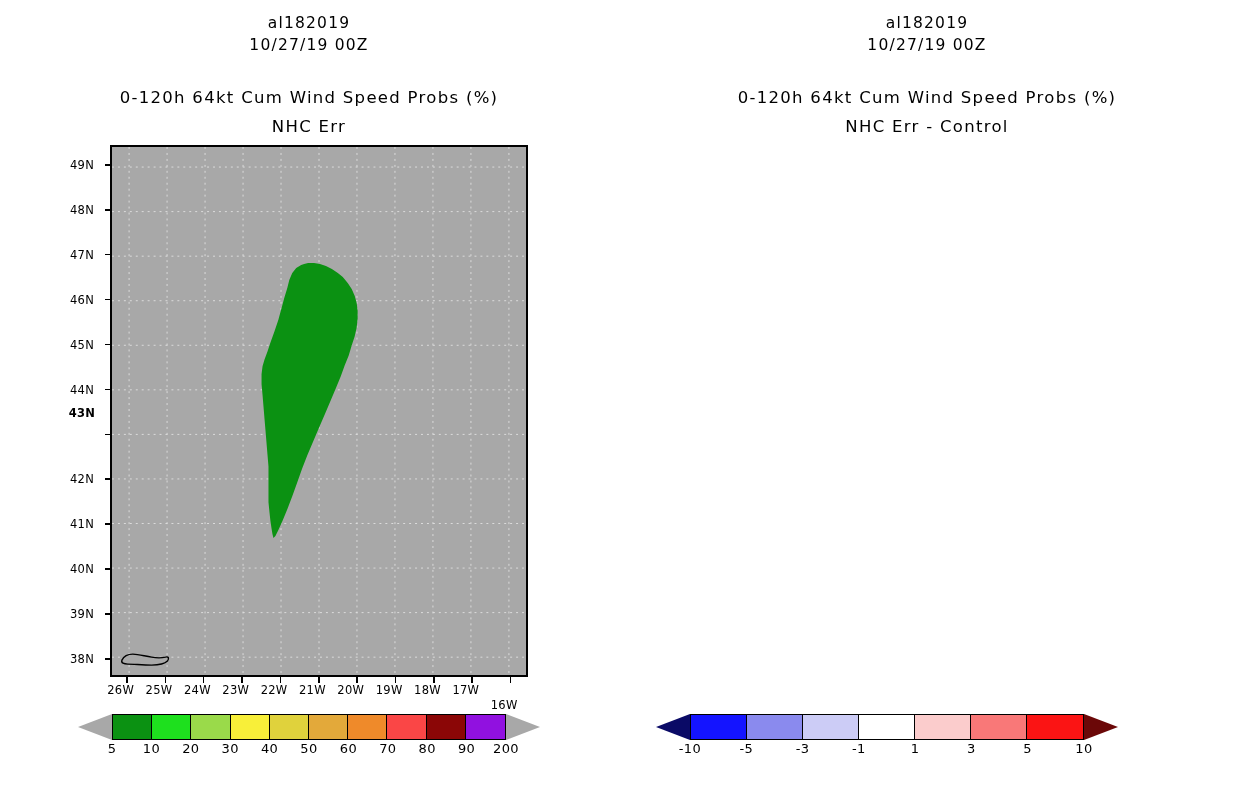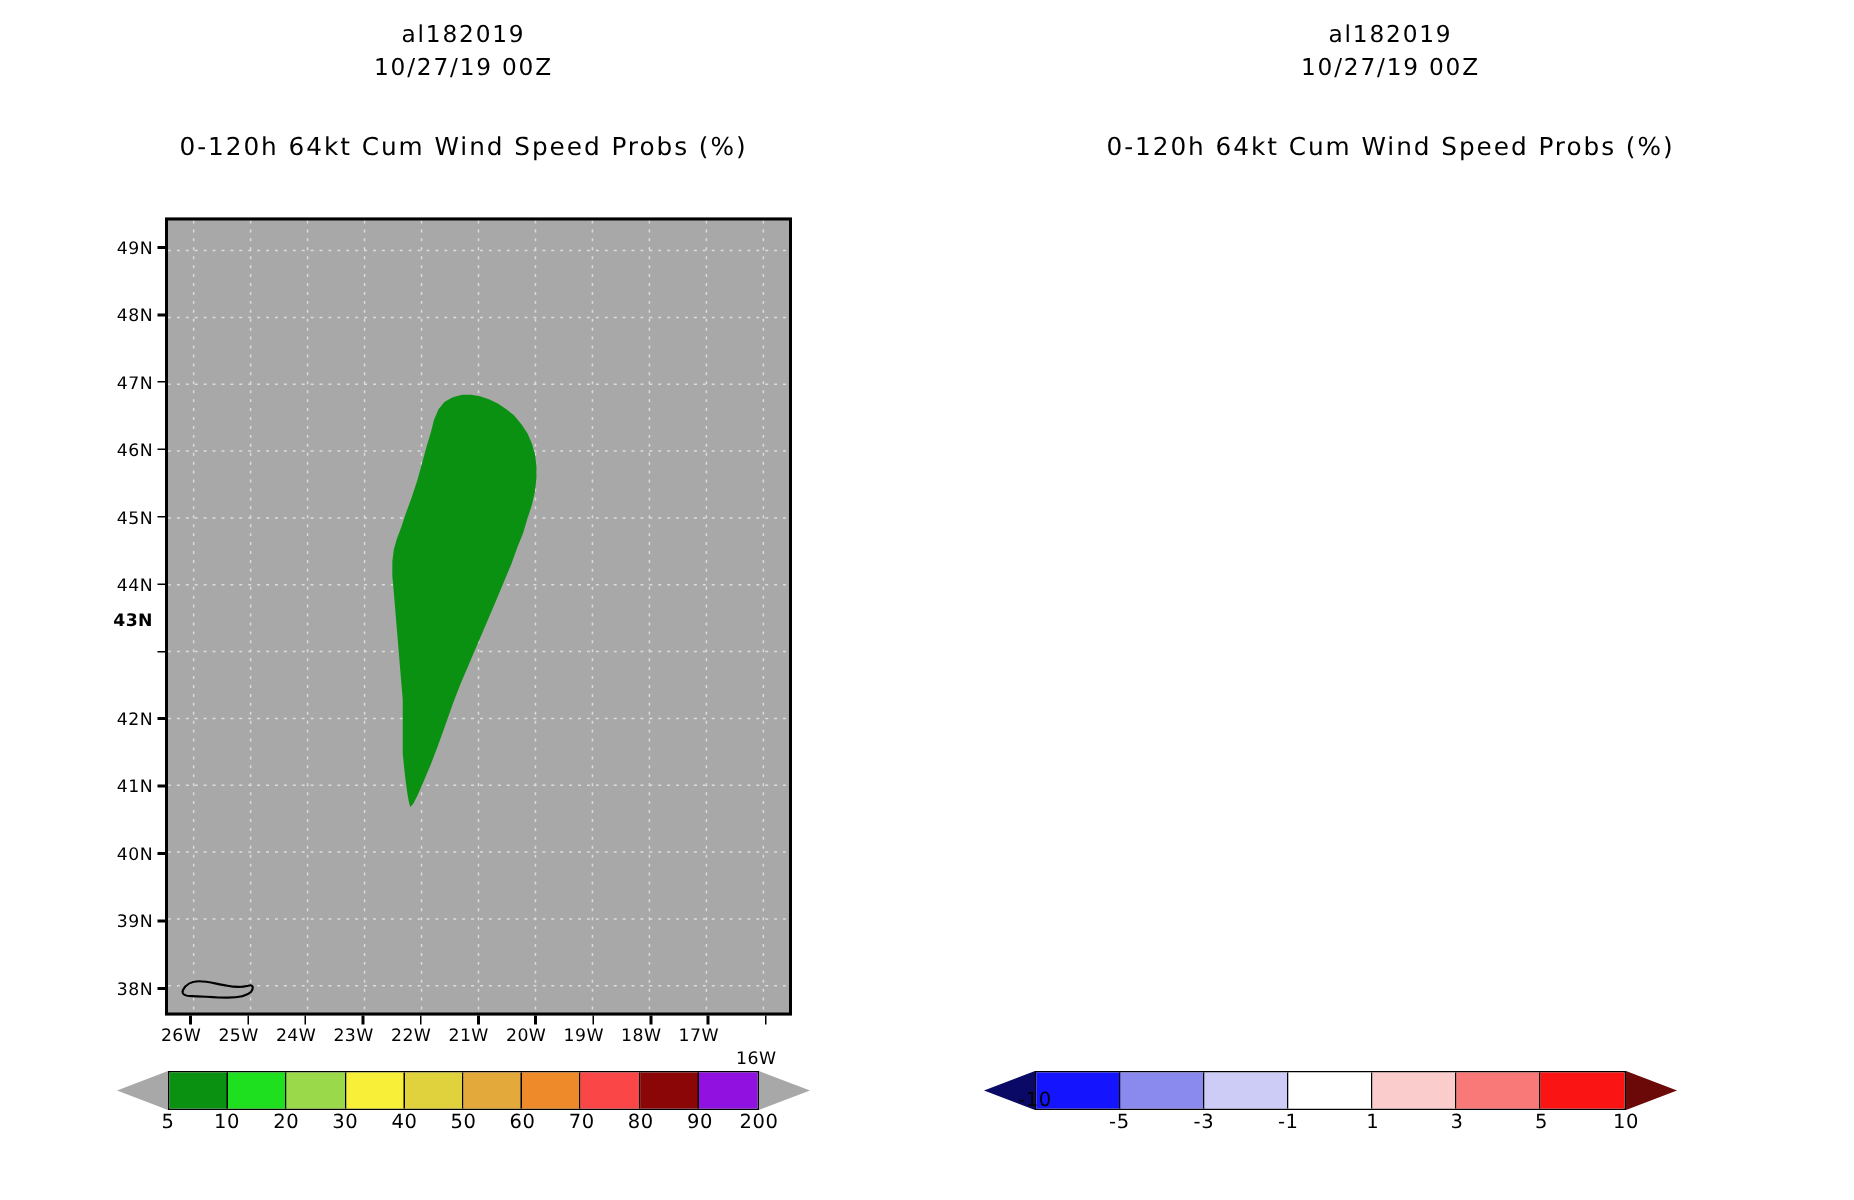--- a/index.html
+++ b/index.html
@@ -52,21 +52,21 @@
     width: 100%; height: 100%;
   }
   .shape-svg {
     position: absolute;
     left: 0; top: 0;
     width: 100%; height: 100%;
   }
 
   .ytick-label {
     position: absolute;
-    text-align: right;
+    text-align: center;
     font-size: 11.5px;
     color: #000;
     width: 40px;
     letter-spacing: 0.3px;
   }
   .xtick-label {
     position: absolute;
     text-align: left;
     font-size: 11.5px;
     color: #000;
@@ -113,20 +113,21 @@
     letter-spacing: 0.4px;
   }
 </style>
 </head>
 <body>
 
 <div class="panel" id="panel-left">
   <div class="title-block t-storm">al182019</div>
   <div class="title-block t-date">10/27/19 00Z</div>
   <div class="title-block t-main">0-120h 64kt Cum Wind Speed Probs (%)</div>
+  <div class="title-block t-sub">NHC Err</div>
 
   <div class="plot-frame" id="plot-left">
     <svg class="grid-svg" id="grid-left" viewBox="0 0 418 532" preserveAspectRatio="none">
         <line x1="17.25688073394493" y1="0" x2="17.25688073394493" y2="532" stroke="#dcdcdc" stroke-width="1" stroke-dasharray="2 4"></line>
         <line x1="55.60550458715594" y1="0" x2="55.60550458715594" y2="532" stroke="#dcdcdc" stroke-width="1" stroke-dasharray="2 4"></line>
         <line x1="93.95412844036696" y1="0" x2="93.95412844036696" y2="532" stroke="#dcdcdc" stroke-width="1" stroke-dasharray="2 4"></line>
         <line x1="132.30275229357798" y1="0" x2="132.30275229357798" y2="532" stroke="#dcdcdc" stroke-width="1" stroke-dasharray="2 4"></line>
         <line x1="170.65137614678898" y1="0" x2="170.65137614678898" y2="532" stroke="#dcdcdc" stroke-width="1" stroke-dasharray="2 4"></line>
         <line x1="209" y1="0" x2="209" y2="532" stroke="#dcdcdc" stroke-width="1" stroke-dasharray="2 4"></line>
         <line x1="247.34862385321102" y1="0" x2="247.34862385321102" y2="532" stroke="#dcdcdc" stroke-width="1" stroke-dasharray="2 4"></line>
@@ -228,36 +229,37 @@
       <div class="cbar-tick" style="left: 326.2px; top: 27px;">80</div>
       <div class="cbar-tick" style="left: 365.6px; top: 27px;">90</div>
       <div class="cbar-tick" style="left: 405px; top: 27px;">200</div>
     </div>
 </div>
 
 <div class="panel" id="panel-right">
   <div class="title-block t-storm">al182019</div>
   <div class="title-block t-date">10/27/19 00Z</div>
   <div class="title-block t-main">0-120h 64kt Cum Wind Speed Probs (%)</div>
+  <div class="title-block t-sub">NHC Err - Control</div>
 
   <div id="ticks-right"></div>
 
   <div class="cbar" id="cbar-right" style="left: 38px; top: 714px; width: 462px;">
       <div class="cbar-cells" style="left: 34px; width: 394px;">
         <div class="cbar-cell" style="width: 56.2857px; background: rgb(20, 20, 255);"></div>
         <div class="cbar-cell" style="width: 56.2857px; background: rgb(138, 138, 238);"></div>
         <div class="cbar-cell" style="width: 56.2857px; background: rgb(204, 204, 246);"></div>
         <div class="cbar-cell" style="width: 56.2857px; background: rgb(255, 255, 255);"></div>
         <div class="cbar-cell" style="width: 56.2857px; background: rgb(251, 204, 204);"></div>
         <div class="cbar-cell" style="width: 56.2857px; background: rgb(249, 120, 120);"></div>
         <div class="cbar-cell" style="width: 56.2857px; background: rgb(251, 20, 20);"></div>
       </div>
       <div class="cbar-arrow" style="left: 0px; border-top: 13px solid transparent; border-bottom: 13px solid transparent; border-right: 34px solid rgb(10, 10, 102);"></div>
       <div class="cbar-arrow" style="left: 428px; border-top: 13px solid transparent; border-bottom: 13px solid transparent; border-left: 34px solid rgb(107, 8, 8);"></div>
-      <div class="cbar-tick" style="left: 11px; top: 12px;">-10</div>
+      <div class="cbar-tick" style="left: 11px; top: 27px;">-10</div>
       <div class="cbar-tick" style="left: 67.2857px; top: 27px;">-5</div>
       <div class="cbar-tick" style="left: 123.571px; top: 27px;">-3</div>
       <div class="cbar-tick" style="left: 179.857px; top: 27px;">-1</div>
       <div class="cbar-tick" style="left: 236.143px; top: 27px;">1</div>
       <div class="cbar-tick" style="left: 292.429px; top: 27px;">3</div>
       <div class="cbar-tick" style="left: 348.714px; top: 27px;">5</div>
       <div class="cbar-tick" style="left: 405px; top: 27px;">10</div>
     </div>
 </div>
 

